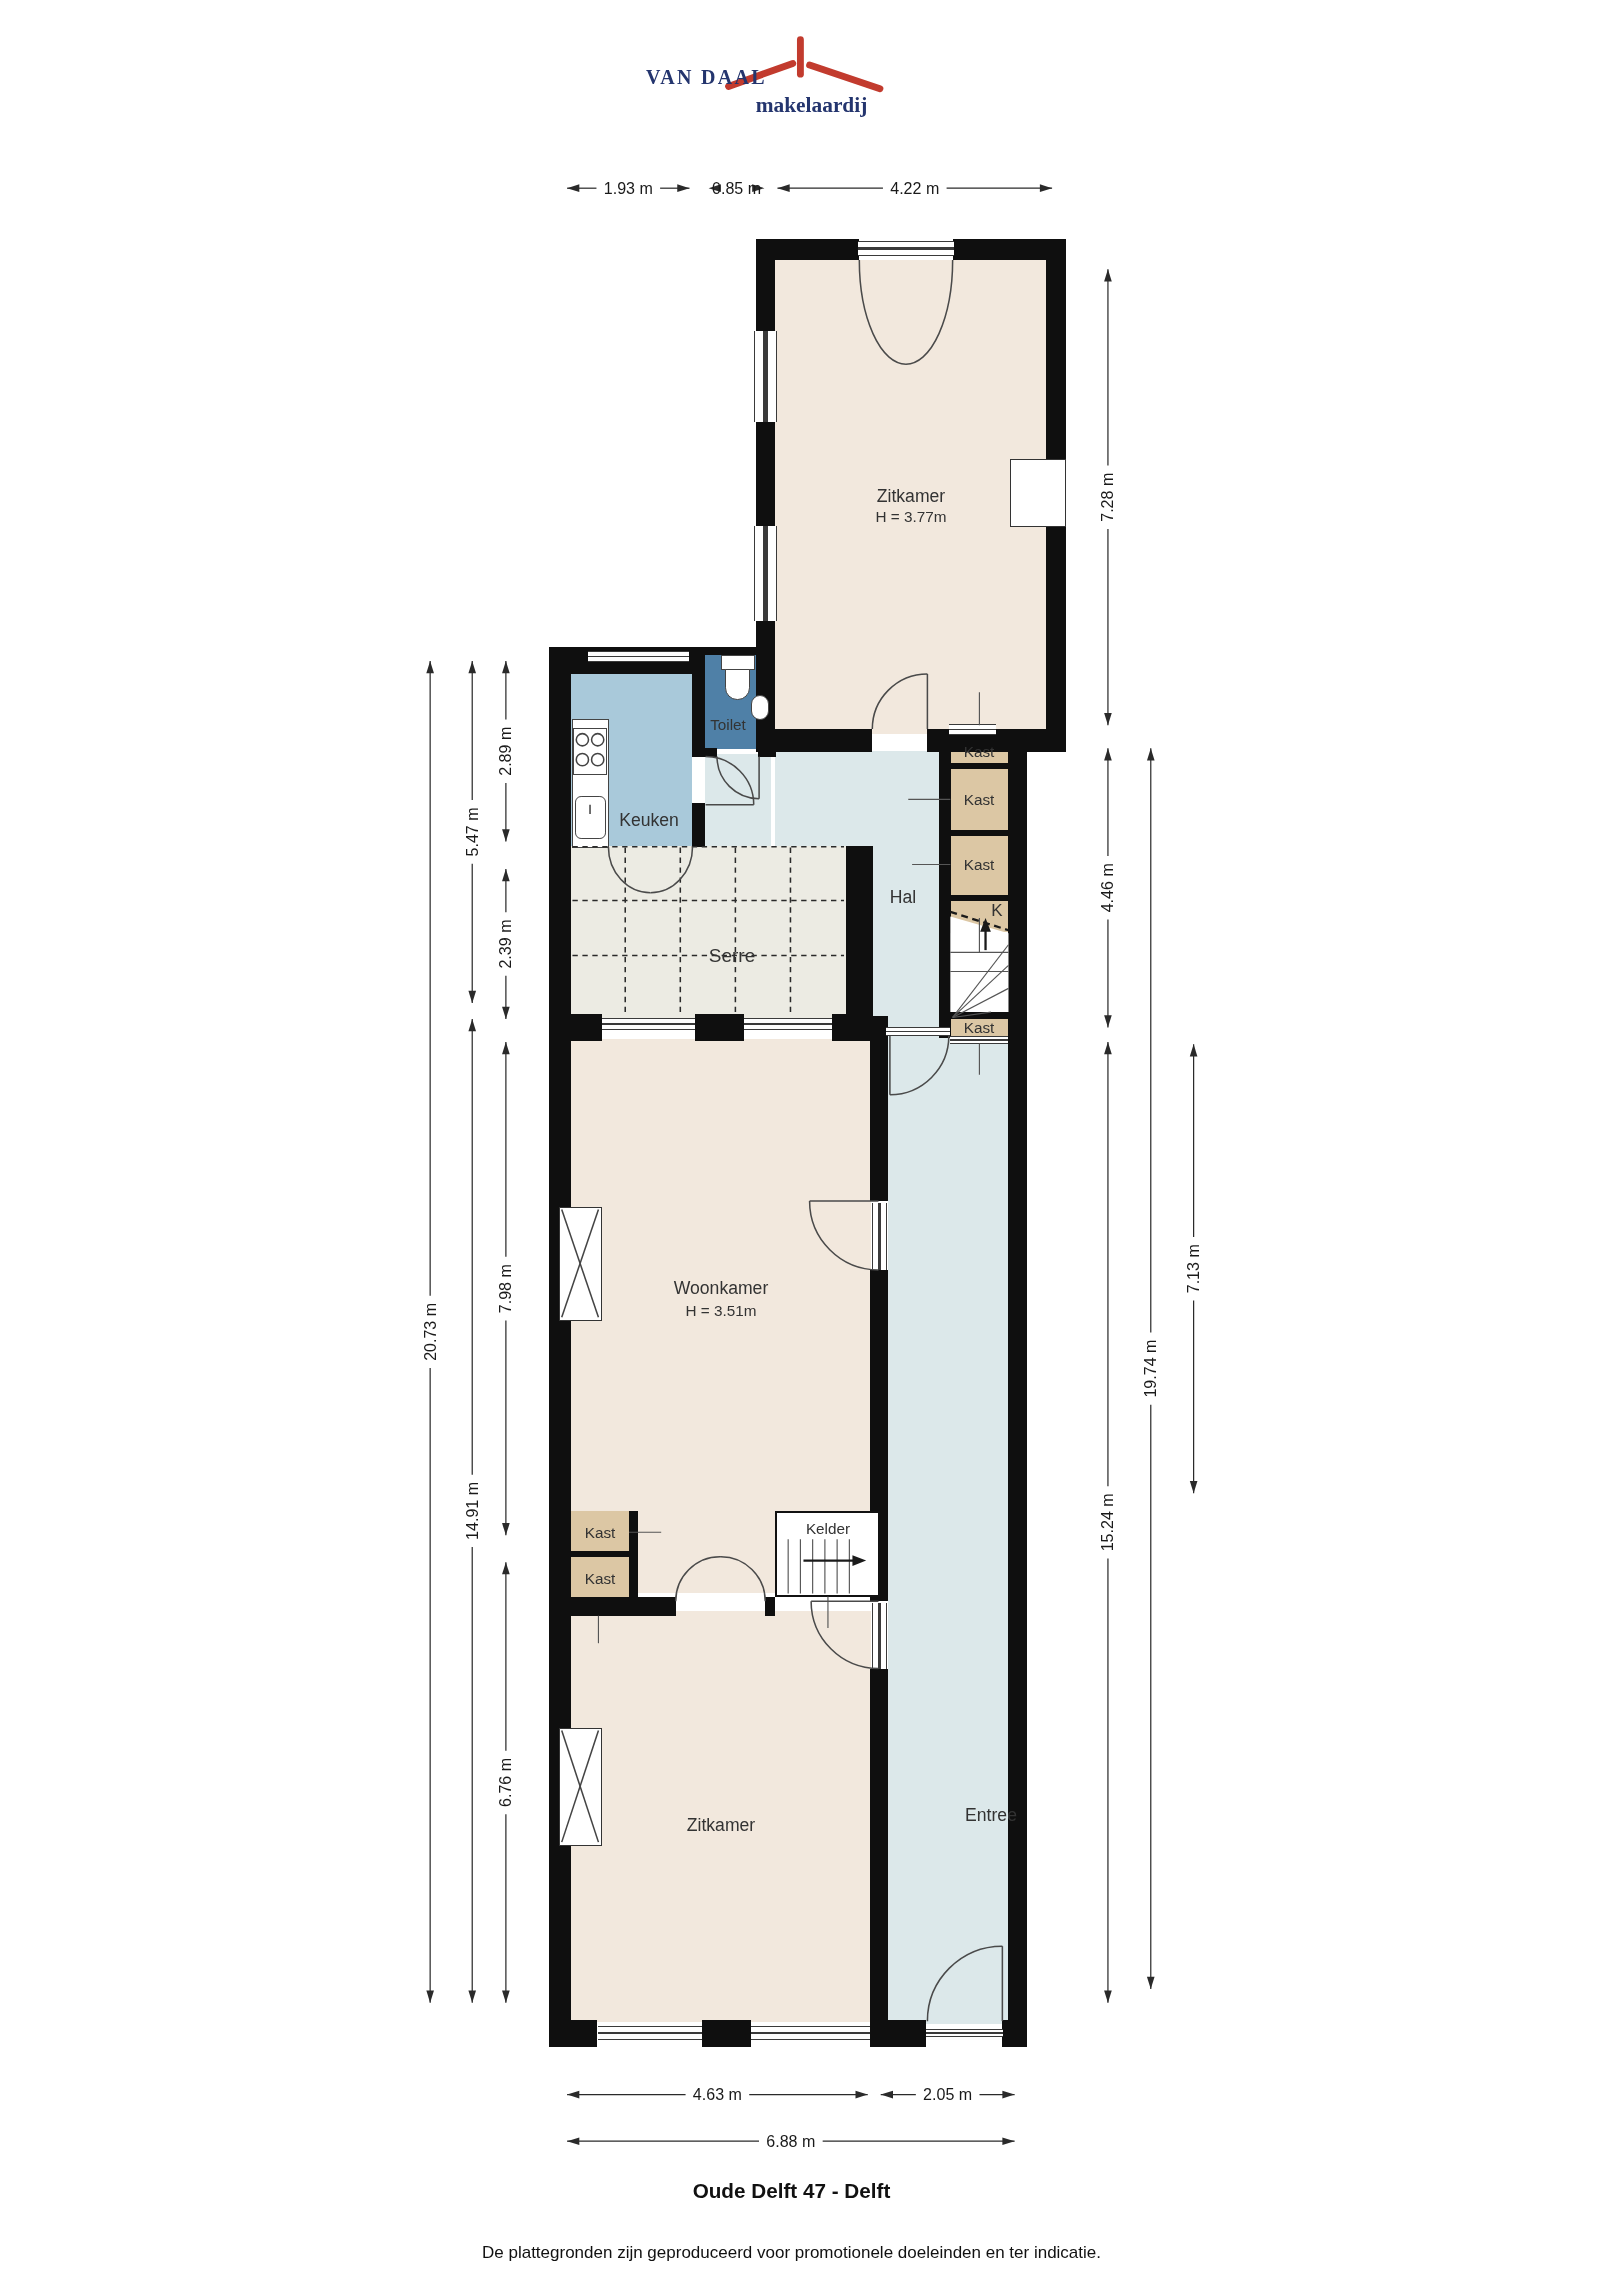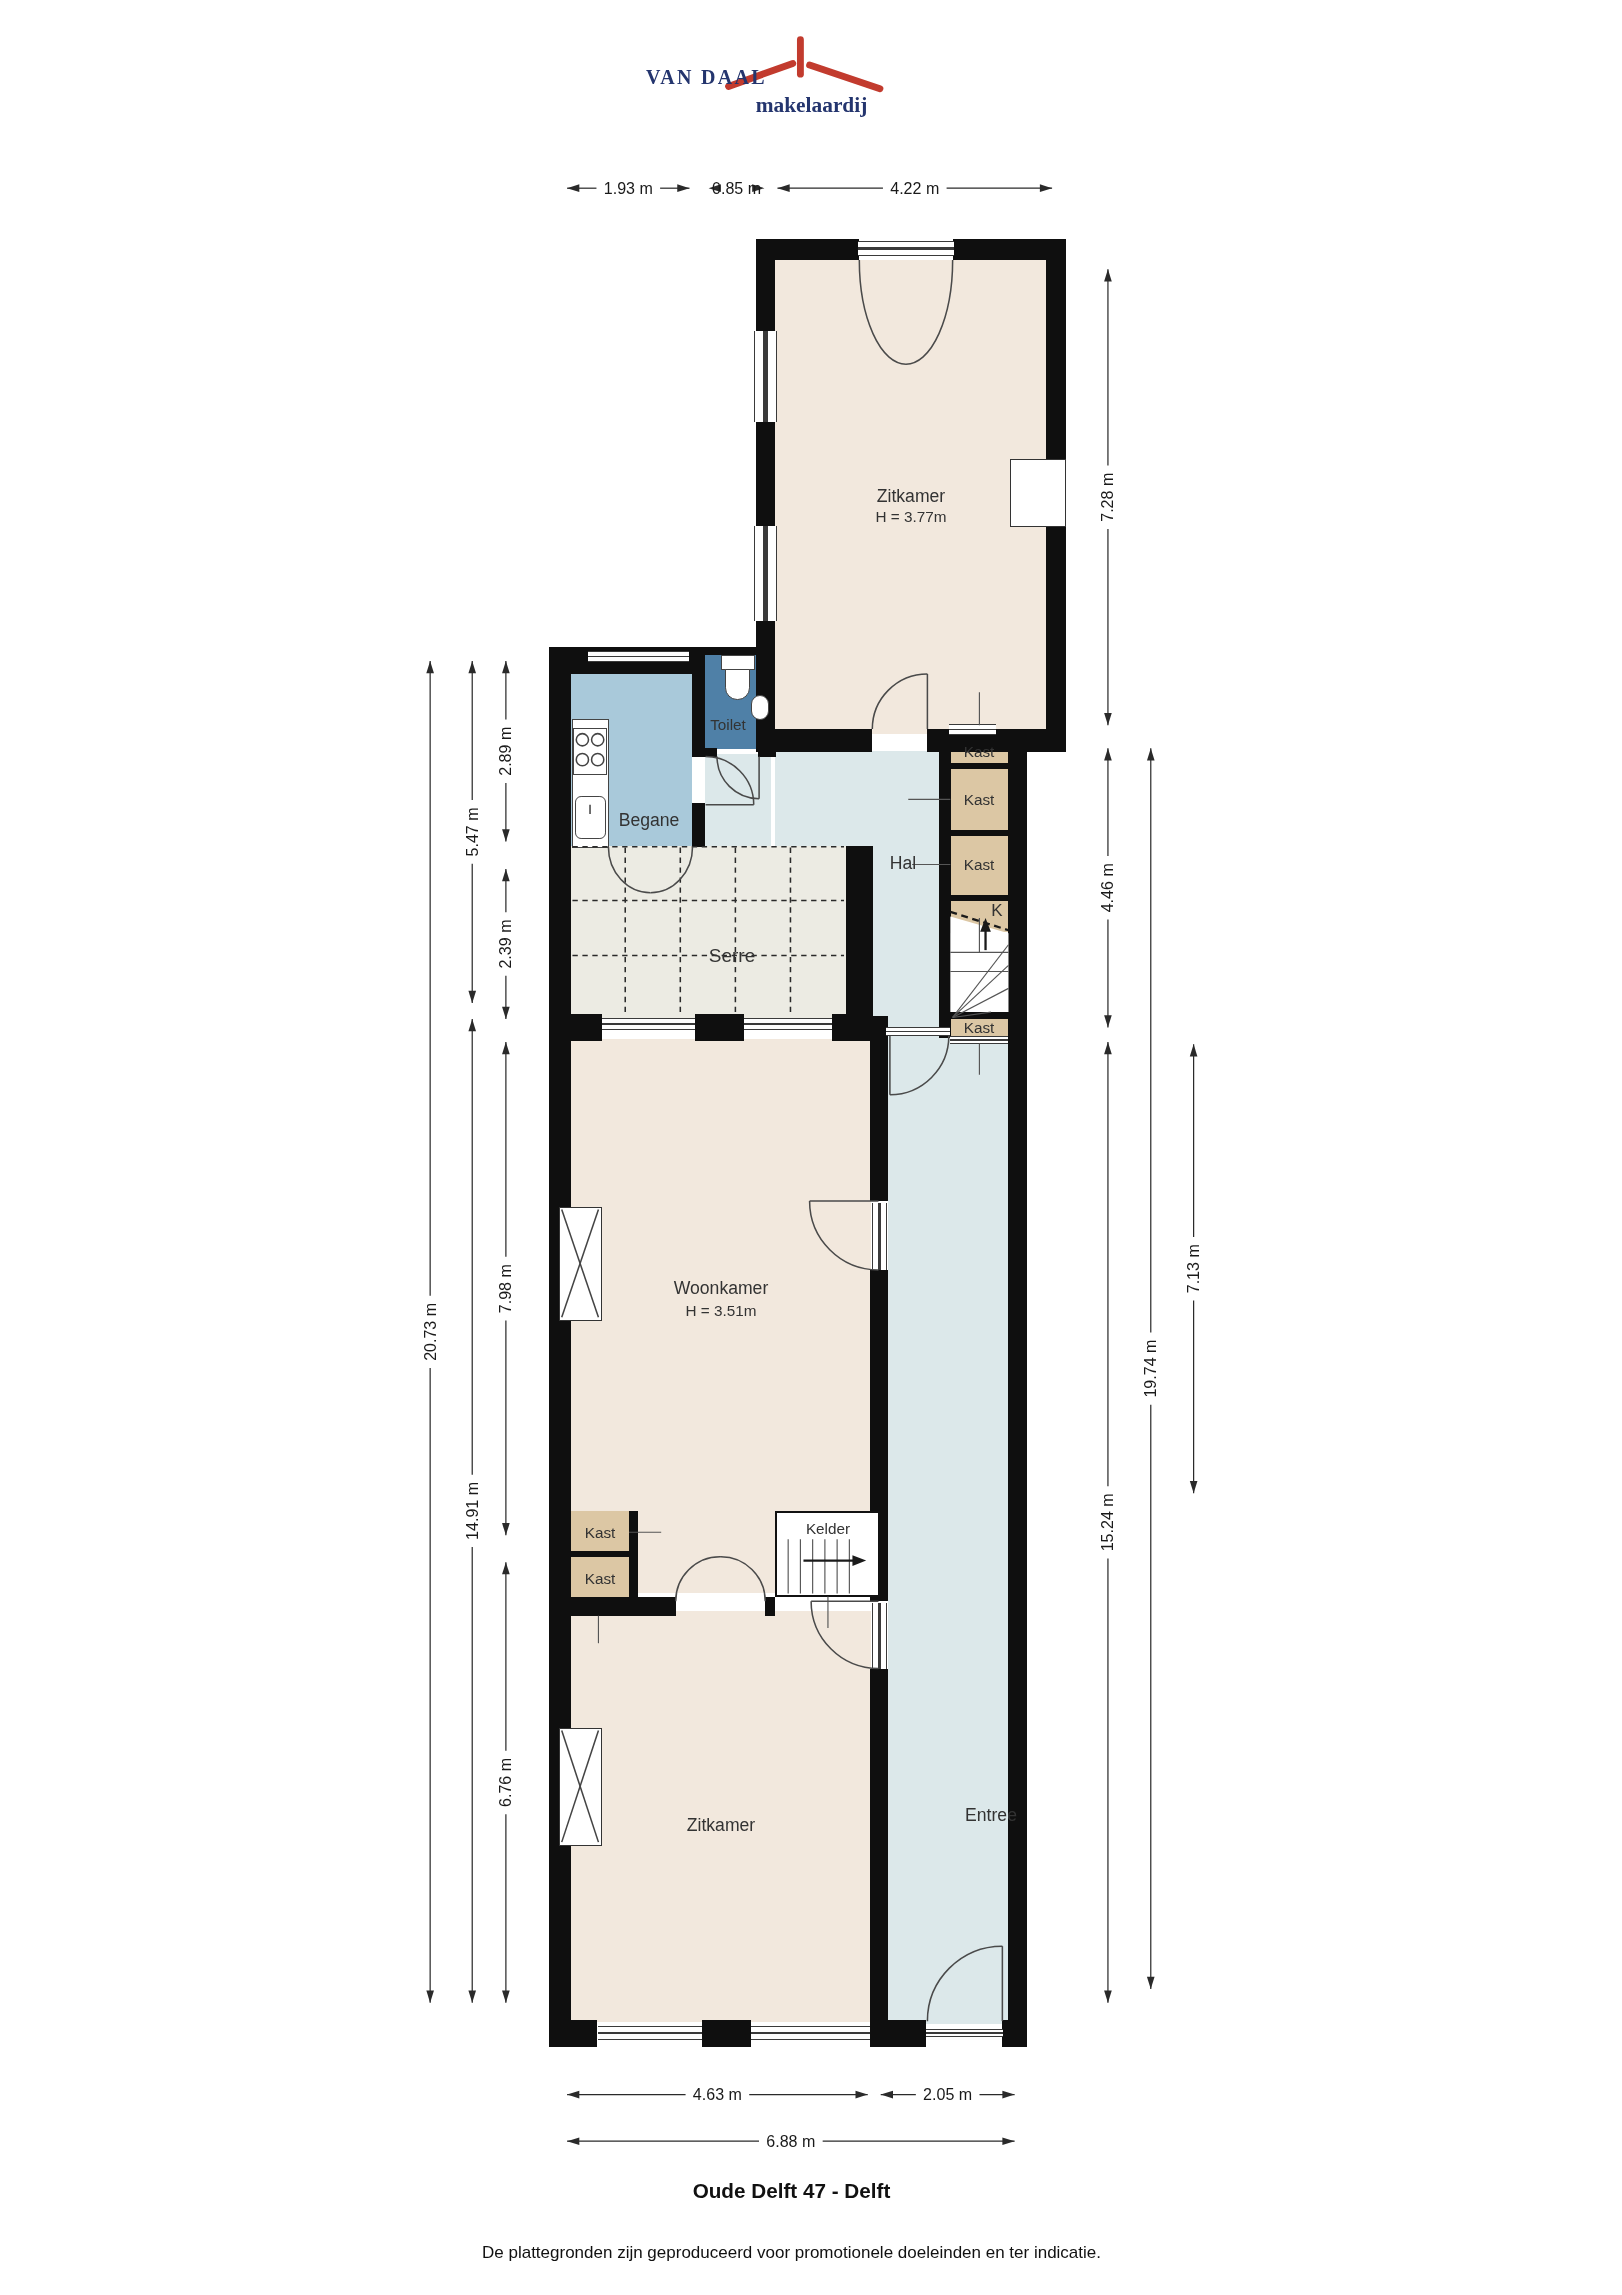--- a/index.html
+++ b/index.html
@@ -315,23 +315,23 @@
       <line x1="1560" y1="1700.1" x2="1560" y2="1952" stroke="#2a2a2a" stroke-width="1.6"></line>
       <polygon points="1560,1365 1555,1381 1565,1381" fill="#2a2a2a"></polygon>
       <polygon points="1560,1952 1555,1936 1565,1936" fill="#2a2a2a"></polygon>
       <text x="1560" y="1658.5" text-anchor="middle" font-size="21" fill="#1a1a1a" transform="rotate(-90 1560 1658.5)" dy="7">7.13 m</text>
     </svg>
 
   <div id="labels-layer">
       <div class="plan-label" style="left: 911px; top: 496px; font-size: 17.6px;">Zitkamer</div>
       <div class="plan-label" style="left: 911px; top: 517px; font-size: 15.3px;">H = 3.77m</div>
       <div class="plan-label" style="left: 728px; top: 725px; font-size: 15.3px;">Toilet</div>
-      <div class="plan-label" style="left: 649px; top: 820px; font-size: 17.6px;">Begane</div>
+      <div class="plan-label" style="left: 649px; top: 820px; font-size: 17.6px;">Keuken</div>
       <div class="plan-label" style="left: 732px; top: 956px; font-size: 19px;">Serre</div>
-      <div class="plan-label" style="left: 903px; top: 863px; font-size: 17.6px;">Hal</div>
+      <div class="plan-label" style="left: 903px; top: 897px; font-size: 17.6px;">Hal</div>
       <div class="plan-label" style="left: 979px; top: 752px; font-size: 15.3px;">Kast</div>
       <div class="plan-label" style="left: 979px; top: 800px; font-size: 15.3px;">Kast</div>
       <div class="plan-label" style="left: 979px; top: 865px; font-size: 15.3px;">Kast</div>
       <div class="plan-label" style="left: 997px; top: 911px; font-size: 17px;">K</div>
       <div class="plan-label" style="left: 979px; top: 1028px; font-size: 15.3px;">Kast</div>
       <div class="plan-label" style="left: 721px; top: 1288px; font-size: 17.6px;">Woonkamer</div>
       <div class="plan-label" style="left: 721px; top: 1311px; font-size: 15.3px;">H = 3.51m</div>
       <div class="plan-label" style="left: 600px; top: 1533px; font-size: 15.3px;">Kast</div>
       <div class="plan-label" style="left: 600px; top: 1579px; font-size: 15.3px;">Kast</div>
       <div class="plan-label" style="left: 828px; top: 1529px; font-size: 15.3px;">Kelder</div>

